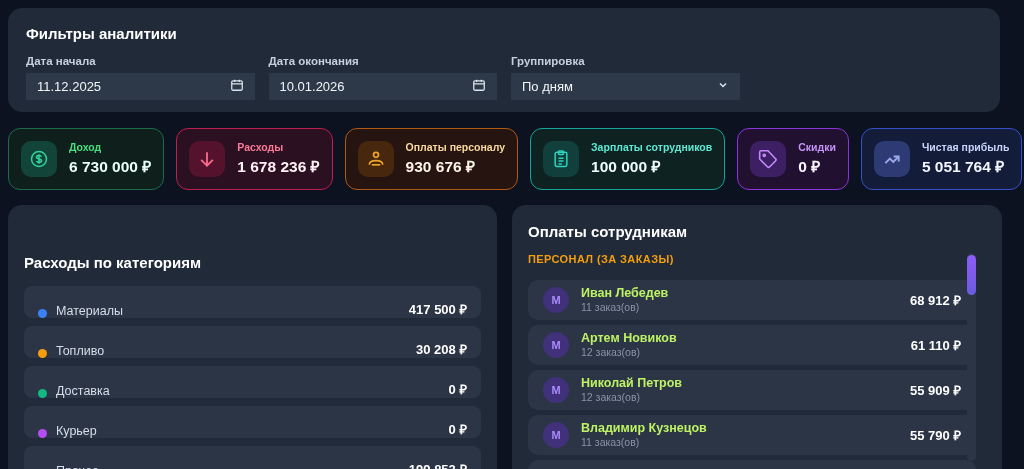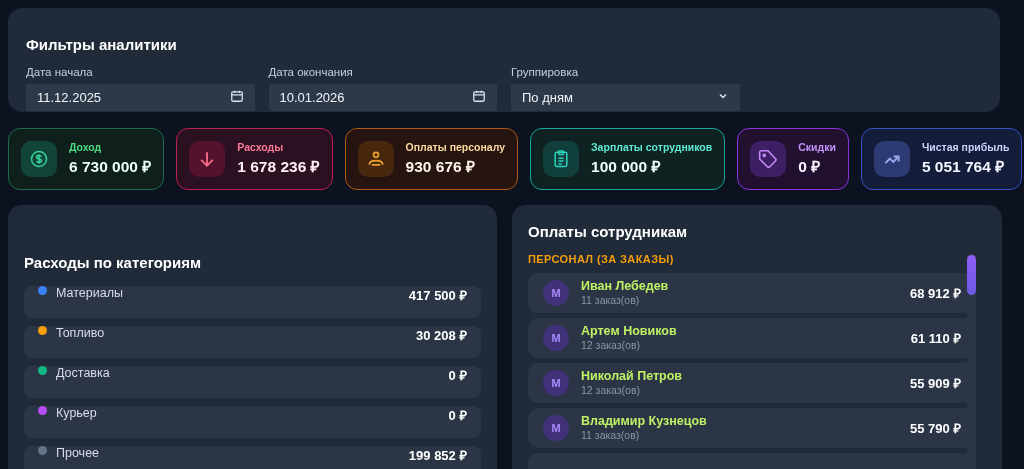--- a/index.html
+++ b/index.html
@@ -12,24 +12,24 @@
     color:#fff;
   }
   .panel {
     position:absolute;
     background:#202a38;
     border-radius:14px;
   }
   .panel-title { font-size:15px; font-weight:700; color:#ffffff; }
 
   
-  .filters { left:8px; top:8px; width:992px; height:104px; padding:28px 18px; }
+  .filters { left:8px; top:8px; width:992px; height:104px; padding:17px 18px; }
   .filters .panel-title { margin-bottom:13px; }
   .filters-grid { display:grid; grid-template-columns:repeat(4,1fr); gap:14px; }
-  .field-label { display:block; font-size:11.5px; font-weight:400; color:#c6d0dc; margin-bottom:6px; }
+  .field-label { display:block; font-size:11.5px; font-weight:700; color:#c6d0dc; margin-bottom:6px; }
   .input, .select {
     height:27px; background:#2d3949; border-radius:0;
     display:flex; align-items:center; justify-content:space-between;
     padding:0 11px; font-size:13px; color:#f1f5f9; cursor:pointer;
   }
   .input svg, .select svg { flex:0 0 auto; color:#dbe3ec; }
 
   
   .stats-row { position:absolute; left:8px; top:128px; width:994px; display:flex; gap:12px; }
   .stat-card {
@@ -49,29 +49,29 @@
   .card--staff    { --bd:#b05a14; --bg:#251410; --ibg:#47280f; --ic:#f0a32a; --lb:#fcd9a0; --vl:#fff6e8; }
   .card--salary   { --bd:#14a598; --bg:#0e2222; --ibg:#113f3c; --ic:#2dd4bf; --lb:#5eead4; --vl:#f0fffd; }
   .card--discount { --bd:#8c33dd; --bg:#221031; --ibg:#3c2063; --ic:#c689fc; --lb:#c493f7; --vl:#faf5ff; }
   .card--profit   { --bd:#3750c9; --bg:#131c38; --ibg:#2d3a74; --ic:#9cabee; --lb:#c9d3fa; --vl:#f4f7ff; }
 
   
   .expenses-panel { left:8px; top:205px; width:489px; height:300px; padding:18px 16px; }
   .expenses-panel .panel-title { margin-bottom:15px;margin-top:31px; }
   .cat-row {
     height:32px; background:#2b3546; border-radius:8px;
-    display:flex; align-items:flex-start; padding:0 14px; margin-bottom:8px;
+    display:flex; align-items:flex-end; padding:0 14px; margin-bottom:8px;
   }
   .dot { width:9px; height:9px; border-radius:50%; margin-right:9px; flex:0 0 auto; }
   .cat-label { font-size:12.5px; color:#d7dee8; }
   .cat-value { margin-left:auto; font-size:13px; font-weight:700; color:#ffffff; }
 
   .payments-panel { left:512px; top:205px; width:490px; height:300px; padding:18px 16px; }
   .payments-panel .panel-title { margin-bottom:13px; }
-  .section-label { font-size:11px; font-weight:700; letter-spacing:.4px; color:#f59e0b; margin-bottom:8px; }
+  .section-label { font-size:11px; font-weight:700; letter-spacing:.4px; color:#f59e0b; margin-bottom:15px; }
   .emp-list { margin-right:10px; }
   .emp-row {
     height:40px; background:#2b3546; border-radius:10px;
     display:flex; align-items:center; padding:0 15px; margin-bottom:5px;
   }
   .emp-row.partial { height:40px; }
   .avatar {
     width:26px; height:26px; border-radius:50%; background:#41317a; color:#a78bfa;
     font-size:11px; font-weight:700; display:flex; align-items:center; justify-content:center;
     margin-right:12px; flex:0 0 auto;

